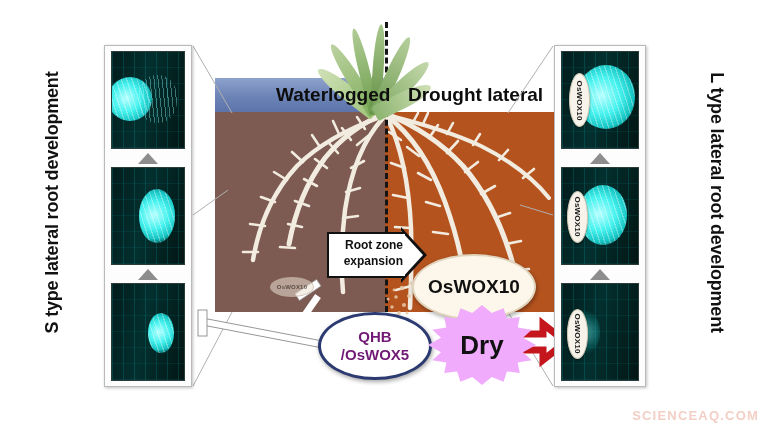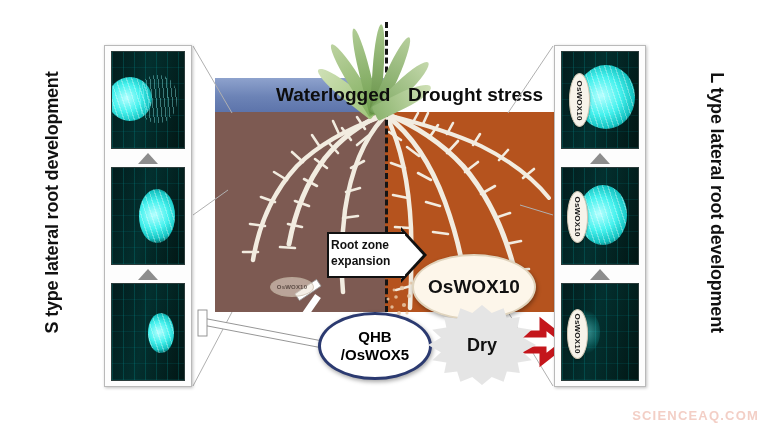--- a/index.html
+++ b/index.html
@@ -87,38 +87,38 @@
 
   #rz-arrow{position:absolute;left:327px;top:232px;width:98px;height:46px;}
   #rz-arrow .body{position:absolute;left:0;top:0;width:78px;height:46px;
     background:#fff;border:2px solid #111;border-right:none;box-sizing:border-box;}
   #rz-arrow .head{position:absolute;left:74px;top:-5px;width:0;height:0;
     border-top:28px solid transparent;border-bottom:28px solid transparent;
     border-left:26px solid #111;}
   #rz-arrow .head-in{position:absolute;left:74px;top:-1px;width:0;height:0;
     border-top:24px solid transparent;border-bottom:24px solid transparent;
     border-left:22px solid #fff;}
-  #rz-arrow .txt{position:absolute;left:4px;top:5px;width:72px;text-align:left;
+  #rz-arrow .txt{position:absolute;left:4px;top:5px;width:72px;text-align:right;
     font-size:12px;font-weight:bold;line-height:1.35;color:#111;z-index:3;}
 
   .ellipse-node{position:absolute;display:flex;align-items:center;justify-content:center;
     text-align:center;border-radius:50%;font-weight:bold;}
   #node-oswox10{left:412px;top:254px;width:120px;height:62px;
     background:#fdf6ea;border:2px solid #e0d4bd;color:#111;font-size:19px;
     box-shadow:1px 2px 4px rgba(0,0,0,.35);}
   #node-qhb{left:318px;top:312px;width:108px;height:62px;
-    background:#ffffff;border:3px solid #2b3a70;color:#000000;font-size:15px;line-height:1.2;
+    background:#ffffff;border:3px solid #2b3a70;color:#701a75;font-size:15px;line-height:1.2;
     box-shadow:1px 2px 4px rgba(0,0,0,.35);}
   #node-faded{left:270px;top:277px;width:42px;height:18px;
     background:rgba(236,226,212,.55);border:1px solid rgba(180,165,145,.5);
     color:rgba(60,45,40,.75);font-size:6px;letter-spacing:.2px;}
 
   #dry-star{position:absolute;left:428px;top:305px;width:108px;height:80px;
     display:flex;align-items:center;justify-content:center;
-    background:#e5e5e5;color:#111;font-size:18px;font-weight:bold;
+    background:#f0abfc;color:#111;font-size:26px;font-weight:bold;
     clip-path:polygon(50% 0%,59% 10%,70% 4%,73% 17%,85% 15%,83% 28%,96% 31%,88% 41%,100% 50%,88% 59%,96% 69%,83% 72%,85% 85%,73% 83%,70% 96%,59% 90%,50% 100%,41% 90%,30% 96%,27% 83%,15% 85%,17% 72%,4% 69%,12% 59%,0% 50%,12% 41%,4% 31%,17% 28%,15% 15%,27% 17%,30% 4%,41% 10%);
     filter:drop-shadow(0 0 1px #000) drop-shadow(1px 2px 2px rgba(0,0,0,.4));}
 
   #watermark{position:absolute;right:8px;bottom:8px;font-size:13px;
     color:#f3cfc6;letter-spacing:1.2px;font-weight:bold;margin-top:38px;}
 
   .ovl{position:absolute;left:0;top:0;width:767px;height:431px;overflow:visible;pointer-events:none;}
 </style>
 </head>
 <body>
@@ -205,21 +205,21 @@
     <div class="leaf" style="transform:rotate(-52deg) scaleX(1.5);background:linear-gradient(180deg,#cfe0b6,#9fc47a);height:72px;"></div>
     <div class="leaf" style="transform:rotate(-32deg) scaleX(1.3);background:linear-gradient(180deg,#bcd2a0,#7fae5c);height:82px;"></div>
     <div class="leaf" style="transform:rotate(-14deg) scaleX(1.1);background:linear-gradient(180deg,#b0cc95,#6d9d4b);height:88px;"></div>
     <div class="leaf" style="transform:rotate(4deg) scaleX(1.1);background:linear-gradient(180deg,#a8c88c,#648f45);height:90px;"></div>
     <div class="leaf" style="transform:rotate(24deg) scaleX(1.3);background:linear-gradient(180deg,#b6cf9c,#6f9c52);height:84px;"></div>
     <div class="leaf" style="transform:rotate(46deg) scaleX(1.5);background:linear-gradient(180deg,#c4d8ab,#7ba75f);height:74px;"></div>
     <div class="leaf" style="transform:rotate(64deg) scaleX(1.6);background:linear-gradient(180deg,#cfe0b6,#8cb46f);height:62px;"></div>
   </div>
 
   <div id="banner-wet">Waterlogged</div>
-  <div id="banner-dry">Drought stress</div>
+  <div id="banner-dry">Drought lateral</div>
 
   <svg class="ovl">
 
     <g stroke="#b0b0b0" stroke-width="1" fill="none">
       <line x1="193" y1="46" x2="232" y2="113"></line>
       <line x1="193" y1="386" x2="232" y2="312"></line>
       <line x1="553" y1="46" x2="508" y2="113"></line>
       <line x1="553" y1="386" x2="508" y2="312"></line>
       <line x1="193" y1="215" x2="228" y2="190"></line>
       <line x1="553" y1="215" x2="520" y2="205"></line>

